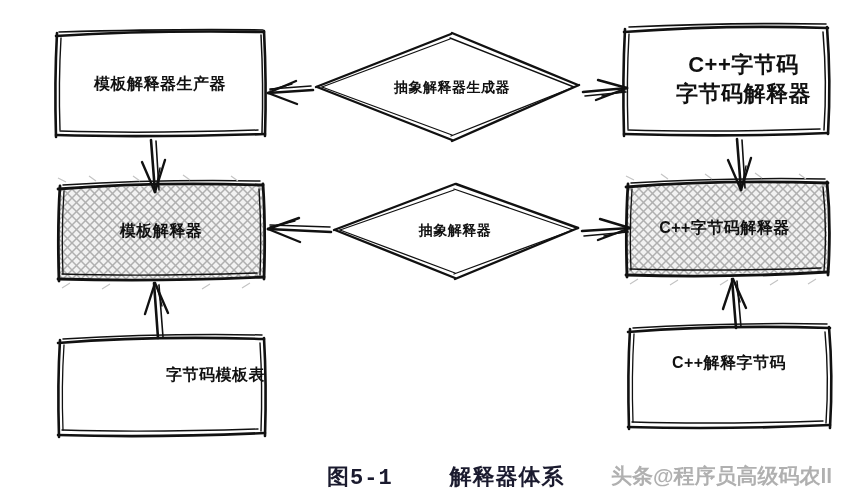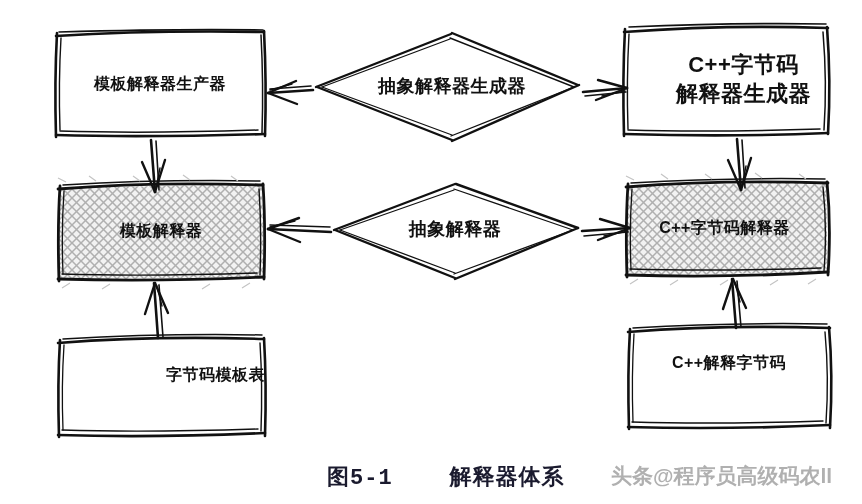--- a/index.html
+++ b/index.html
@@ -30,21 +30,21 @@
     flex-direction: column;
     text-align: center;
     color: #111111;
     font-weight: 700;
     letter-spacing: 0.5px;
     pointer-events: none;
   }
   .node-label span { display: block; line-height: 1.3; }
   .box-label { font-size: 16px; }
   .box-label.two-line { font-size: 22px; }
-  .diamond-label { font-size: 18px; font-weight: 700; }
+  .diamond-label { font-size: 14px; font-weight: 700; }
   .caption {
     position: absolute;
     color: #1a1a2e;
     font-family: Liberation Mono, monospace;
     font-size: 22px;
     font-weight: 600;
     letter-spacing: 1px;
     white-space: pre;
   }
   .watermark {
@@ -237,21 +237,21 @@
       <path d="M735,283 L740,302" fill="none" stroke="#111" stroke-width="1.4" stroke-linecap="round"></path>
     </g>
   </svg>
 
   <div class="node-label box-label" style="left:55px; top:31px; width:210px; height:106px;">
     <span>模板解释器生产器</span>
   </div>
 
   <div class="node-label box-label two-line" style="left:624px; top:26px; width:239px; height:108px;">
     <span>C++字节码</span>
-    <span>解释器生成器</span>
+    <span>字节码解释器</span>
   </div>
 
   <div class="node-label diamond-label" style="left:336px; top:68px; width:232px; height:38px;">
     <span>抽象解释器生成器</span>
   </div>
 
   <div class="node-label box-label" style="left:58px; top:184px; width:206px; height:95px;">
     <span>模板解释器</span>
   </div>
 

